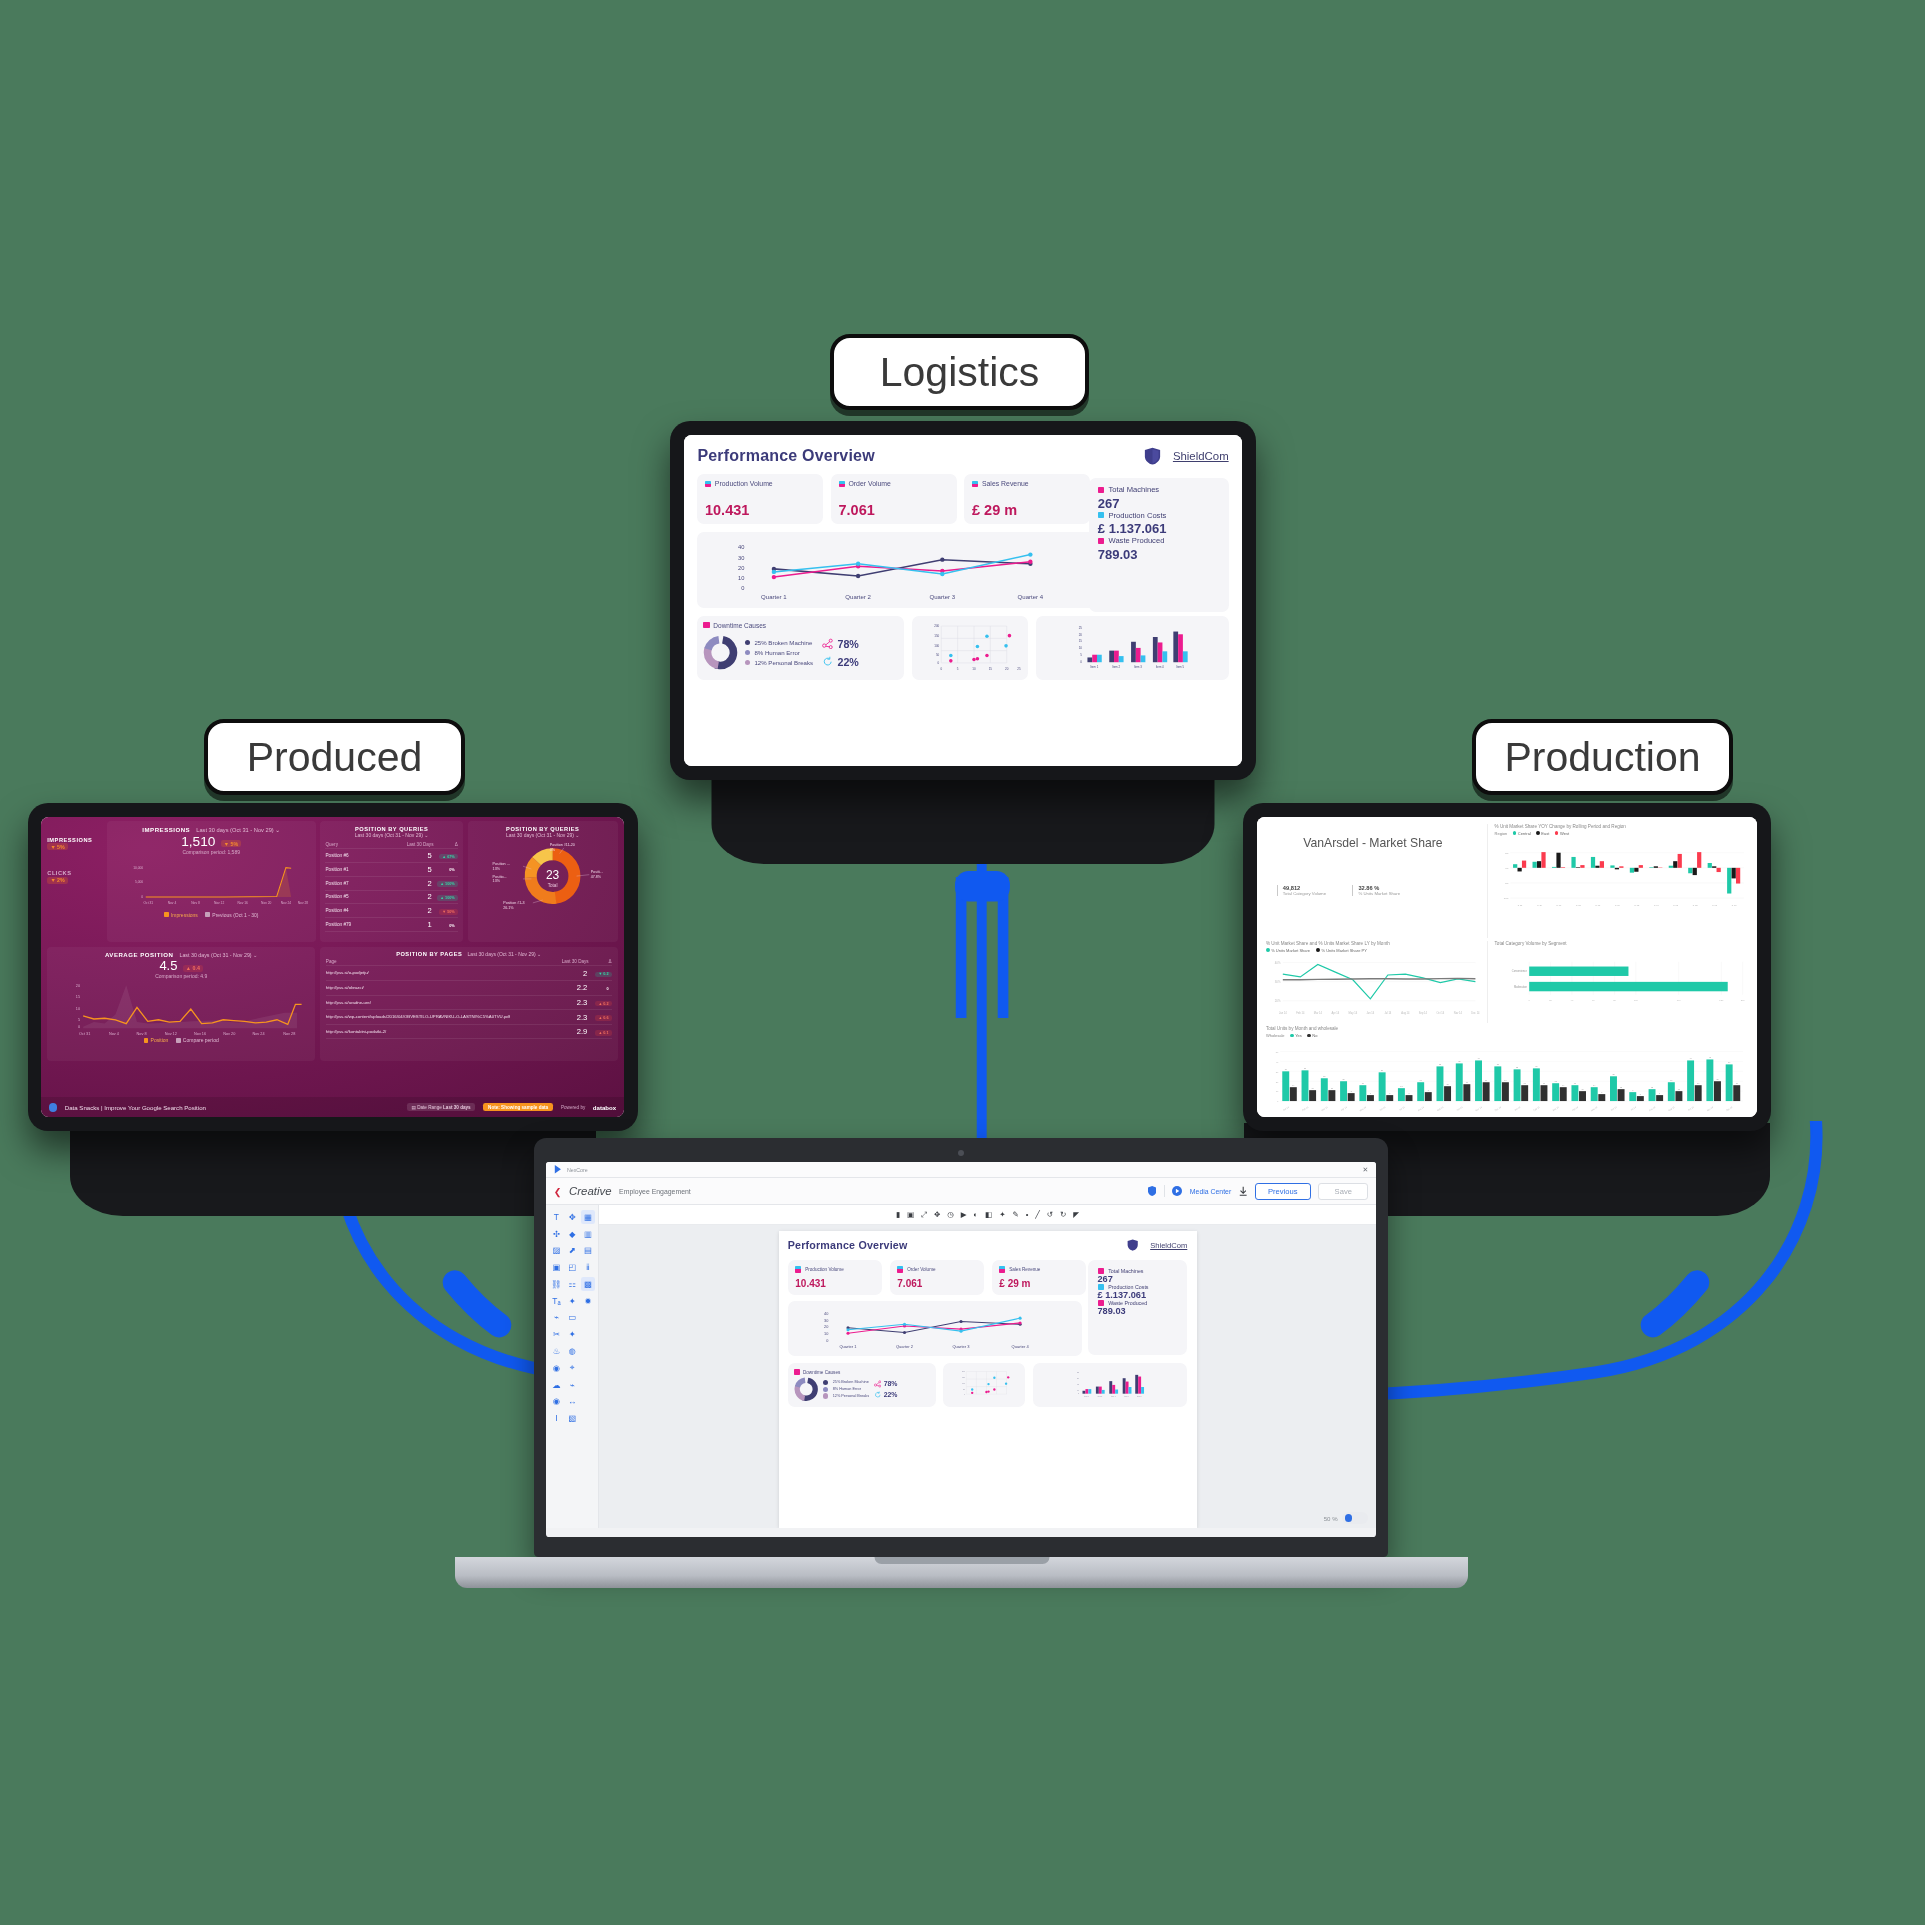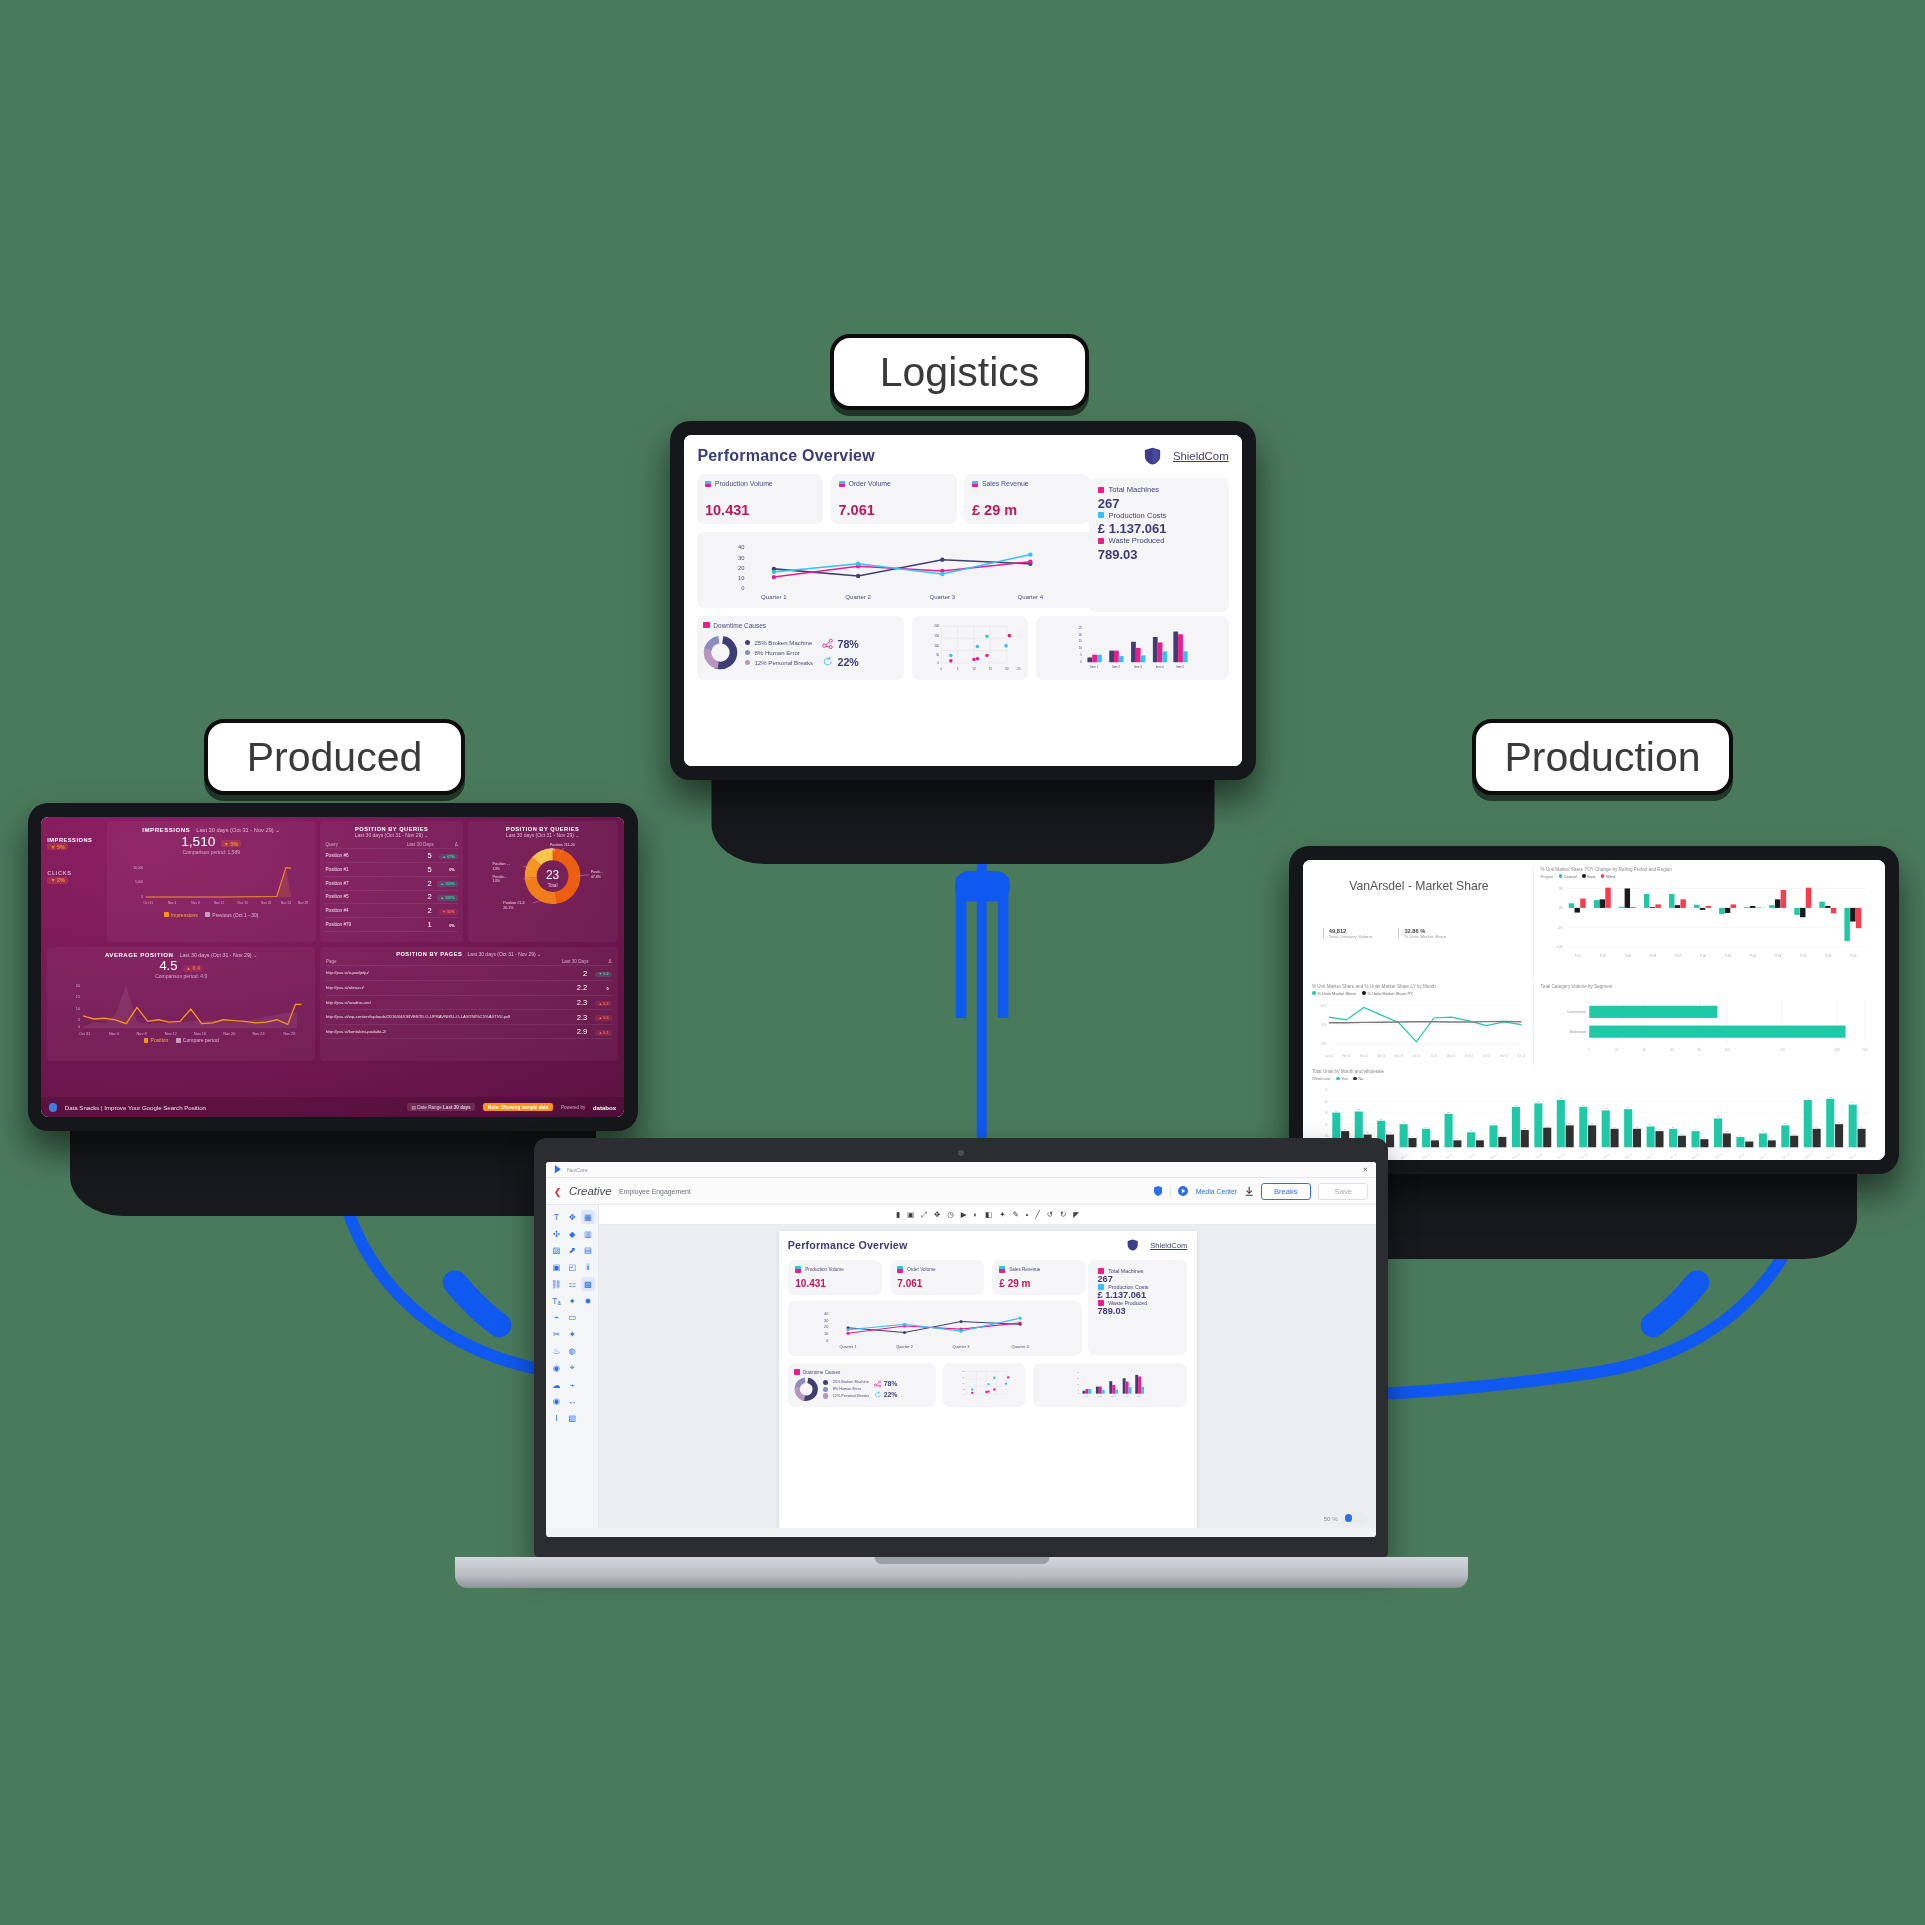--- a/index.html
+++ b/index.html
@@ -102,21 +102,21 @@
   .db-muted { color:#d6a9c8; }
   .db-big { font-weight:300; color:#fff; }
   .chip { border-radius:2.3px; padding:0.8px 3.1px; font-size:5.3px; font-weight:700; display:inline-block; }
   .chip-down { background:rgba(240,110,30,.25); color:#f58a2e; }
   .chip-up { background:rgba(30,190,150,.22); color:#35d6a6; }
   .chip-red { background:rgba(230,70,60,.22); color:#f2705e; }
   .db-table-row { display:flex; align-items:center; border-bottom:0.8px solid rgba(255,255,255,.08); }
   .db-footer { display:flex; align-items:center; gap:7.6px; }
 
   
-  #mon-production { left: 1289px; top: 803px; width: 610px; margin-top: 43px; }
+  #mon-production { left: 1243px; top: 803px; width: 528px; }
   #mon-production .bezel { height: 328px; }
   #mon-production .stand-base { top: 320px; width: 526px; height: 93px; }
   .pbi { width:100%; height:100%; background:#fff; padding:7.6px 9.2px; position:relative; font-size:5.3px; color:#666; }
   .pbi-title { color:#555; font-weight:400; }
   .pbi-card-title { color:#888; font-size:4.6px; }
 
   
   #laptop { position:absolute; left:534px; top:1138px; width:854px; z-index:30; }
   .lid {
     background:#2b2d31; border-radius:12.2px 12.2px 4.6px 4.6px; padding:12.2px 12.2px 20px 12.2px;
@@ -995,21 +995,21 @@
             </svg>
           <span style="width:0.8px;height:12.2px;background:#e0e3e7;display:inline-block;"></span>
           <svg width="10" height="10" viewBox="0 0 13 13">
               <circle cx="6.5" cy="6.5" r="6.5" fill="#2f6fe4"></circle>
               <path d="M5 3.5 L9.5 6.5 L5 9.5 Z" fill="#fff"></path>
             </svg>
           <span style="font-size:6.9px;color:#2f6fe4;">Media Center</span>
           <svg width="8.4" height="10" viewBox="0 0 11 13" fill="none" stroke="#3a3d42" stroke-width="1.4">
               <path d="M5.5 1 V9 M2 6 L5.5 9.5 L9 6 M1 12 H10"></path>
             </svg>
-          <button class="btn-outline">Breaks</button>
+          <button class="btn-outline">Previous</button>
           <button class="btn-ghost">Save</button>
         </div>
 
         <div style="display:flex;height:323px;">
           <div class="tool-rail">
             <div class="tool-grid" id="tool-grid">
                 <div class="tool-ic">T</div>
                 <div class="tool-ic">✥</div>
                 <div class="tool-ic sel">▦</div>
                 <div class="tool-ic">✣</div>

